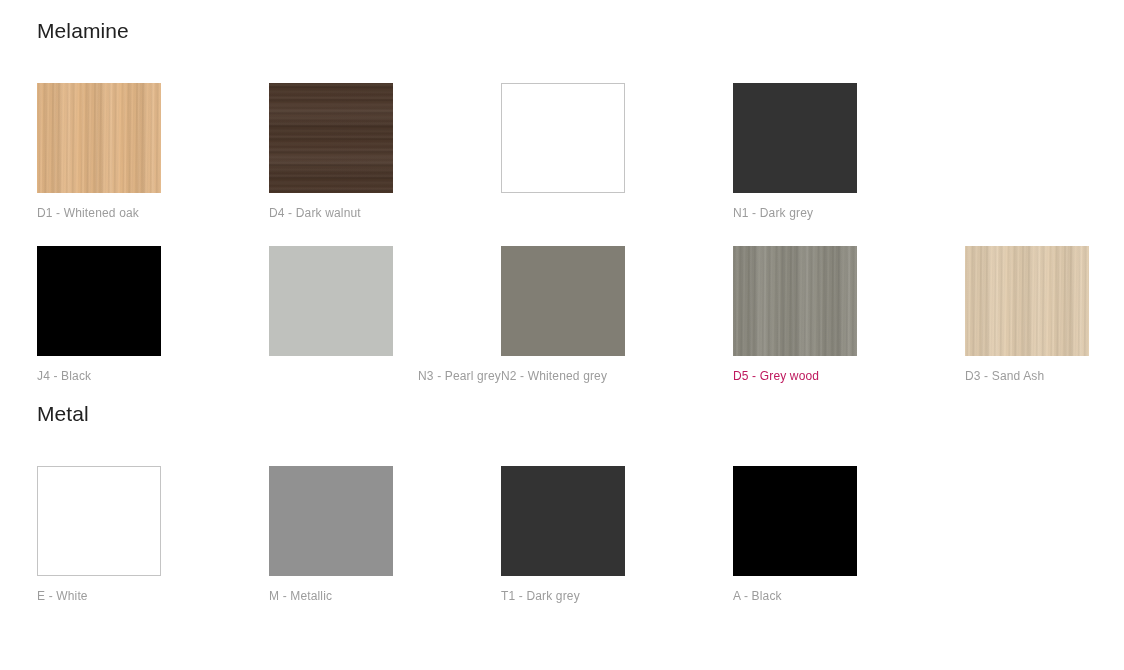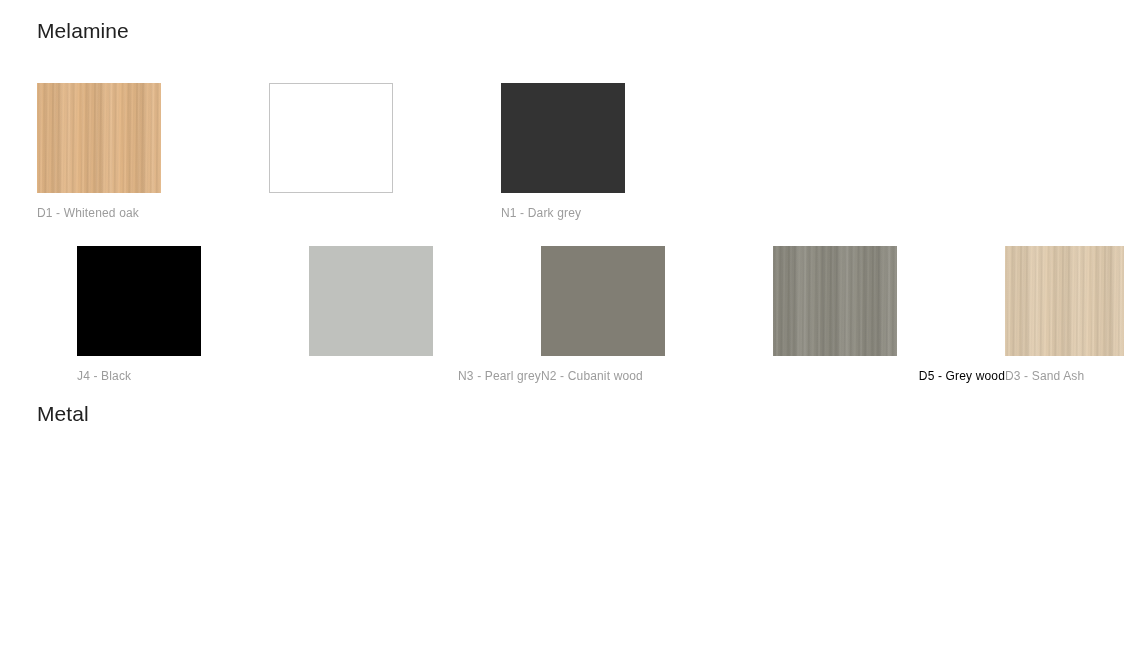--- a/index.html
+++ b/index.html
@@ -94,50 +94,73 @@
 
   <div class="section" style="top:18px;">
     <h2 class="section-title" style="color: rgb(33, 33, 33);">Melamine</h2>
 
     <div class="grid" style="margin-top:39px;">
       <div class="cell">
         <div class="swatch tex-vgrain" style="background-color: rgb(229, 184, 135);"></div>
         <div class="swatch-label" style="color: rgb(156, 156, 156);">D1 - Whitened oak</div>
       </div>
       <div class="cell">
+        <div class="swatch tex-hgrain" style="background-color: rgb(76, 55, 42);"></div>
+        <div class="swatch-label" style="color: rgb(156, 156, 156);">D4 - Dark walnut</div>
+      </div>
+      <div class="cell">
         <div class="swatch tex-flat bordered" style="background-color: rgb(255, 255, 255); border-color: rgb(196, 196, 196);"></div>
       </div>
       <div class="cell">
         <div class="swatch tex-flat" style="background-color: rgb(51, 51, 51);"></div>
         <div class="swatch-label" style="color: rgb(156, 156, 156);">N1 - Dark grey</div>
       </div>
     </div>
 
-    <div class="grid" style="margin-top:25px;margin-left:40px;">
+    <div class="grid" style="margin-top:25px;">
       <div class="cell">
         <div class="swatch tex-flat" style="background-color: rgb(0, 0, 0);"></div>
         <div class="swatch-label" style="color: rgb(156, 156, 156);">J4 - Black</div>
       </div>
       <div class="cell">
         <div class="swatch tex-flat" style="background-color: rgb(191, 193, 189);"></div>
         <div class="swatch-label" style="color: rgb(156, 156, 156); text-align: right;">N3 - Pearl grey</div>
       </div>
       <div class="cell">
         <div class="swatch tex-flat" style="background-color: rgb(129, 126, 116);"></div>
-        <div class="swatch-label" style="color: rgb(156, 156, 156);">N2 - Cubanit wood</div>
+        <div class="swatch-label" style="color: rgb(156, 156, 156);">N2 - Whitened grey</div>
       </div>
       <div class="cell">
         <div class="swatch tex-vgrain" style="background-color: rgb(142, 140, 129);"></div>
-        <div class="swatch-label" style="color: #000000; text-align: right;">D5 - Grey wood</div>
+        <div class="swatch-label" style="color: #be185d;">D5 - Grey wood</div>
       </div>
       <div class="cell">
         <div class="swatch tex-vgrain" style="background-color: rgb(228, 207, 177);"></div>
         <div class="swatch-label" style="color: rgb(156, 156, 156);">D3 - Sand Ash</div>
       </div>
     </div>
   </div>
 
   <div class="section" style="top:401px;">
     <h2 class="section-title" style="color: rgb(33, 33, 33);">Metal</h2>
 
+    <div class="grid" style="margin-top:39px;">
+      <div class="cell">
+        <div class="swatch tex-flat bordered" style="background-color: rgb(255, 255, 255); border-color: rgb(196, 196, 196);"></div>
+        <div class="swatch-label" style="color: rgb(156, 156, 156);">E - White</div>
+      </div>
+      <div class="cell">
+        <div class="swatch tex-flat" style="background-color: rgb(145, 145, 145);"></div>
+        <div class="swatch-label" style="color: rgb(156, 156, 156);">M - Metallic</div>
+      </div>
+      <div class="cell">
+        <div class="swatch tex-flat" style="background-color: rgb(51, 51, 51);"></div>
+        <div class="swatch-label" style="color: rgb(156, 156, 156);">T1 - Dark grey</div>
+      </div>
+      <div class="cell">
+        <div class="swatch tex-flat" style="background-color: rgb(0, 0, 0);"></div>
+        <div class="swatch-label" style="color: rgb(156, 156, 156);">A - Black</div>
+      </div>
+      <div class="cell"></div>
+    </div>
   </div>
 
 </div>
 
 </body></html>

